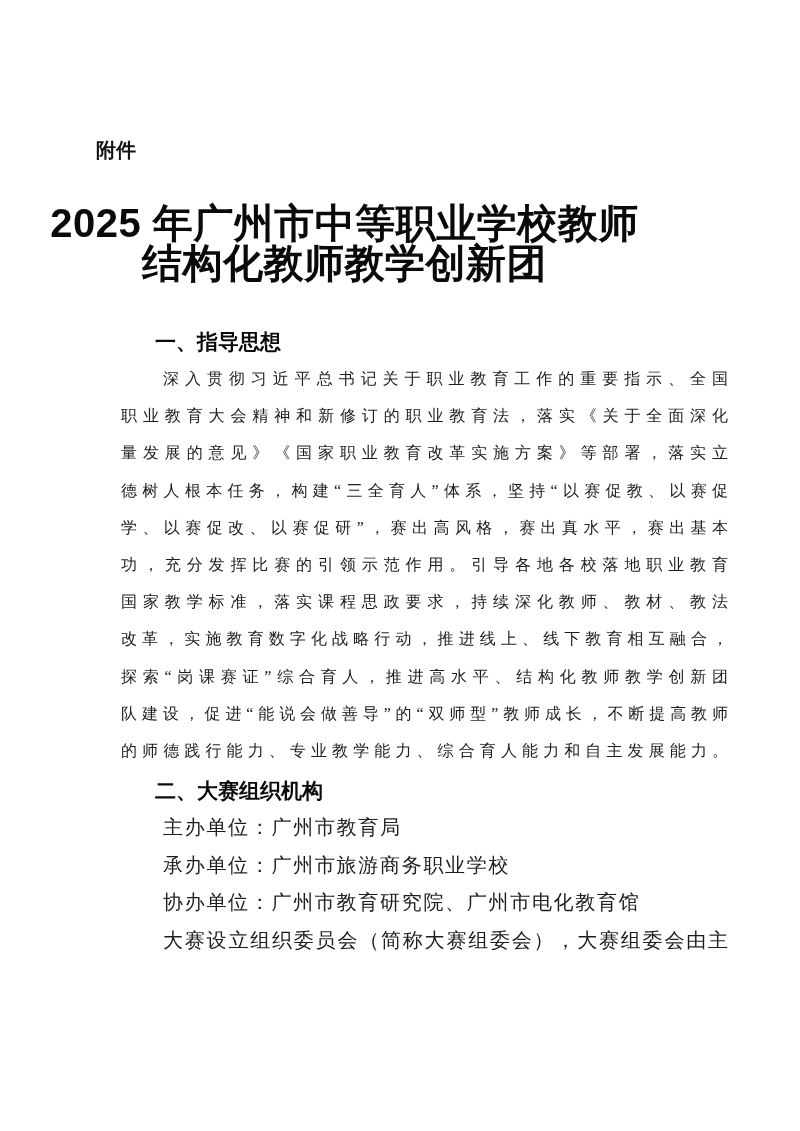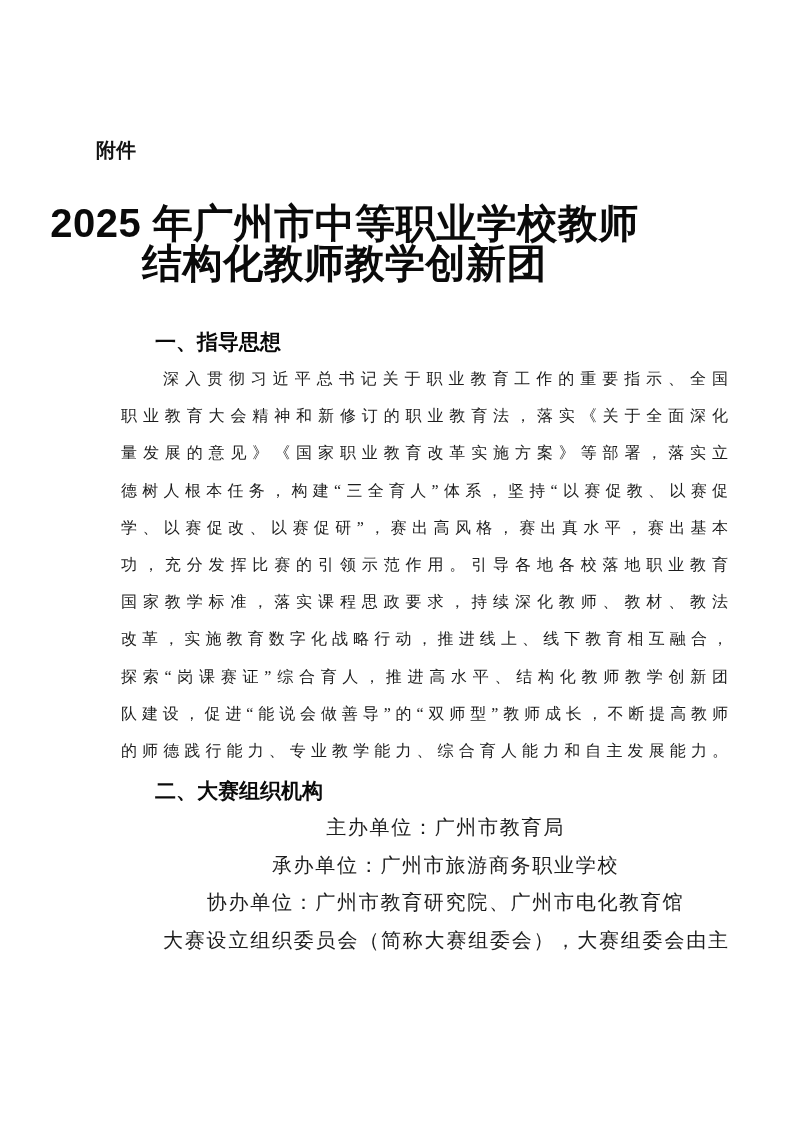--- a/index.html
+++ b/index.html
@@ -73,21 +73,20 @@
     padding-left: 42px;
   }
   .sline {
     font-size: 20px;
     line-height: 37.6px;
     height: 37.6px;
     padding-left: 42px;
     letter-spacing: 1.7px;
     color: #1d1d1d;
     white-space: nowrap;
-    text-align: center;
   }
   .sline.justified {
     letter-spacing: normal;
     text-align: justify;
     text-align-last: justify;
     text-justify: inter-character;
   }
 </style>
 </head>
 <body>

